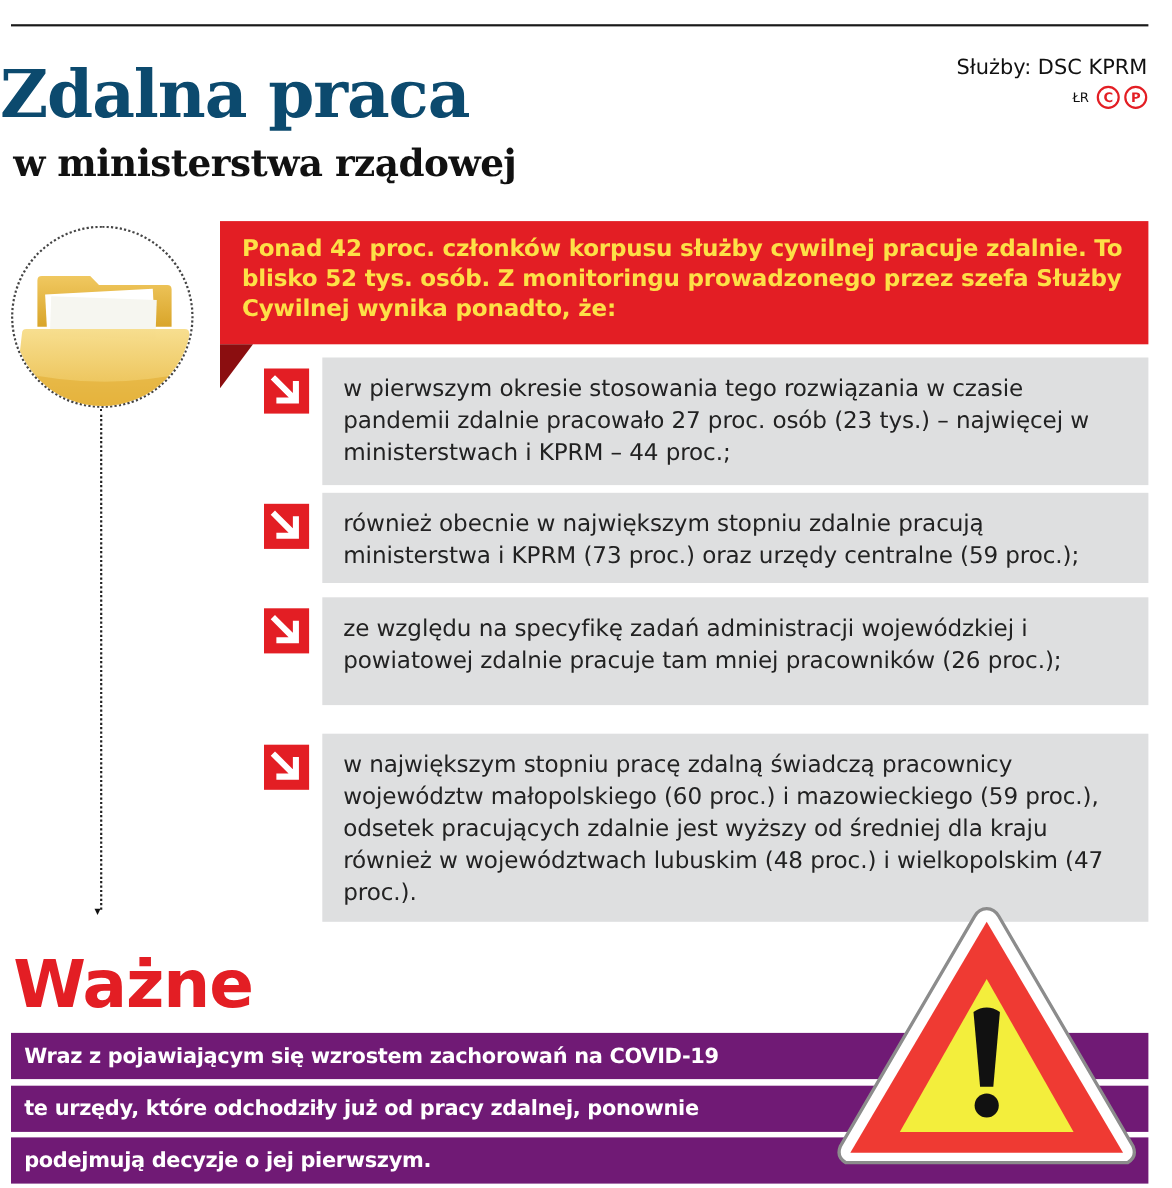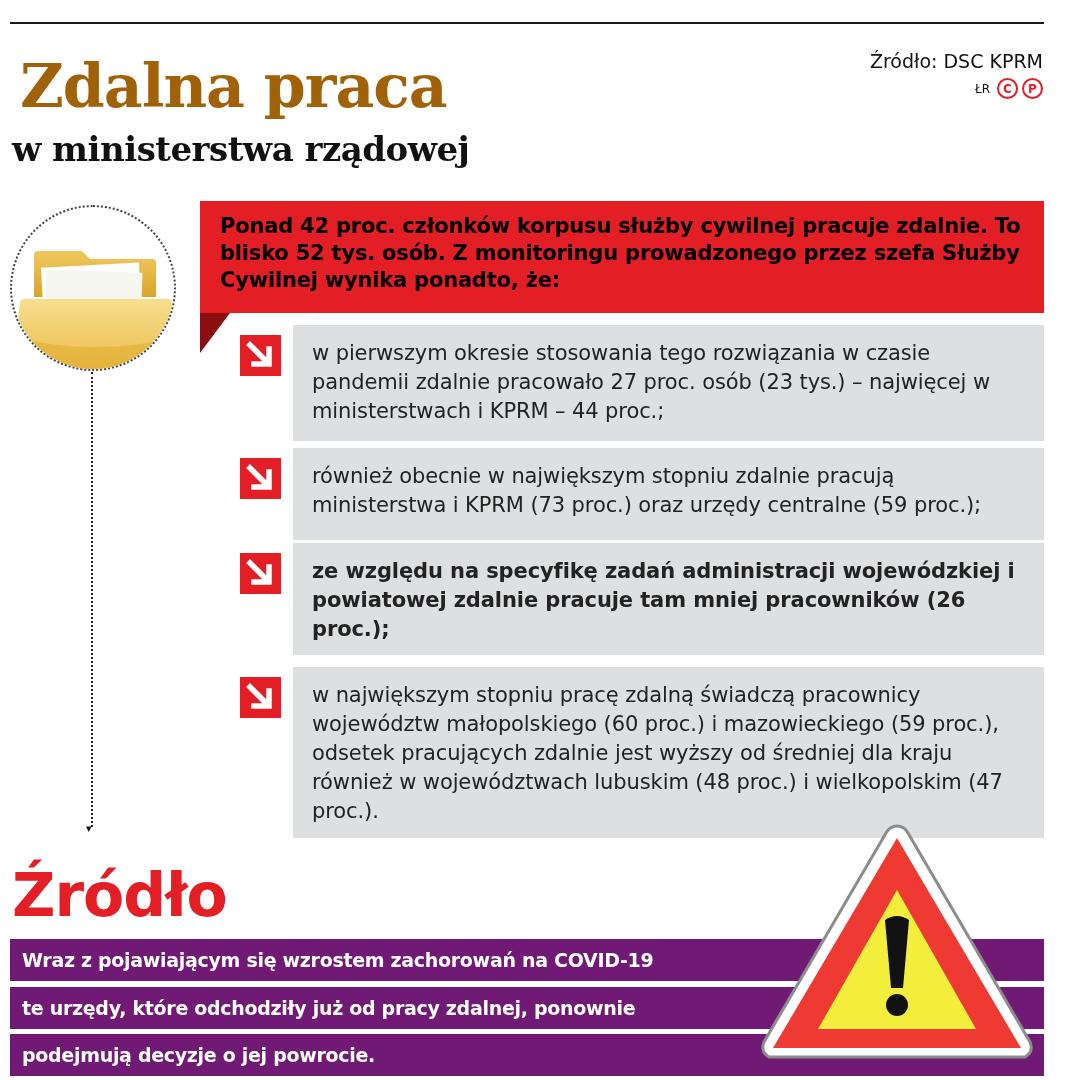--- a/index.html
+++ b/index.html
@@ -1,66 +1,66 @@
 <!DOCTYPE html>
 <html><head>
   <meta charset="utf-8">
   <style>
     * { box-sizing: border-box; margin: 0; padding: 0; }
     html, body { width: 1065px; height: 1080px; background: #ffffff; overflow: hidden; }
     body { position: relative; font-family: "DejaVu Sans", sans-serif; color: #1a1a1a; }
 
     .top-rule { position: absolute; left: 10px; top: 22px; width: 1034px; height: 2px; background: #1a1a1a; }
 
-    .title { position: absolute; left: 20px; top: 50px; font-family: "DejaVu Serif", serif; font-size: 60px; line-height: 72px; color: #a16207; letter-spacing: -1px; }
+    .title { position: absolute; left: 0; top: 50px; font-family: "DejaVu Serif", serif; font-size: 60px; line-height: 72px; color: #0c4a6e; letter-spacing: -1px; }
     .subtitle { position: absolute; left: 12px; top: 128px; font-family: "DejaVu Serif", serif; font-size: 34px; line-height: 42px; color: #111; letter-spacing: -0.5px; }
 
     .source { position: absolute; right: 22px; top: 50px; font-size: 19px; color: #111; text-align: right; }
     .credits { position: absolute; right: 22px; top: 78px; display: flex; align-items: center; gap: 4px; }
     .credits .initials { font-size: 12px; color: #111; margin-right: 3px; }
     .credits .badge { width: 21px; height: 21px; border: 2.5px solid #e31e24; border-radius: 50%; color: #e31e24; font-size: 12px; font-weight: bold; display: flex; align-items: center; justify-content: center; }
 
     
     .folder-circle { position: absolute; left: 10px; top: 205px; width: 166px; height: 166px; border: 2px dotted #444; border-radius: 50%; overflow: hidden; }
     .folder-circle svg { position: absolute; left: 0; top: 0; }
     .timeline { position: absolute; left: 91px; top: 372px; width: 2px; height: 455px; border-left: 2px dotted #222; }
     .timeline-arrow { position: absolute; left: 86px; top: 822px; font-size: 11px; color: #111; }
 
     
     .intro { position: absolute; left: 200px; top: 201px; width: 844px; height: 112px; background: #e31e24; padding: 12px 20px 0 20px; }
-    .intro p { color: #000000; font-weight: bold; font-size: 21px; line-height: 27px; letter-spacing: -0.2px; }
+    .intro p { color: #fde047; font-weight: bold; font-size: 21px; line-height: 27px; letter-spacing: -0.2px; }
     .intro-fold { position: absolute; left: 200px; top: 313px; width: 0; height: 0; border-top: 40px solid #8b0e10; border-left: 30px solid transparent; transform: scaleX(-1); }
 
     .bullet { position: absolute; left: 240px; width: 804px; }
     .bullet .icon { position: absolute; left: 0; top: 10px; width: 41px; height: 41px; background: #e31e24; }
     .bullet .box { position: absolute; left: 53px; top: 0; right: 0; background: #dedfe0; padding: 14px 16px 0 19px; }
     .bullet .box p { font-size: 21px; line-height: 29px; color: #222; letter-spacing: -0.1px; }
 
     .b1 { top: 325px; height: 112px; } .b1 .box { height: 116px; }
-    .b2 { top: 448px; height: 82px; } .b2 .box { height: 92px; }
-    .b3 { top: 543px; height: 112px; } .b3 .box { height: 112px; font-weight: bold; }
+    .b2 { top: 448px; height: 82px; } .b2 .box { height: 82px; }
+    .b3 { top: 543px; height: 112px; } .b3 .box { height: 98px; }
     .b4 { top: 667px; height: 171px; } .b4 .box { height: 171px; }
 
     .important-title { position: absolute; left: 12px; top: 858px; font-size: 60px; font-weight: bold; color: #e31e24; line-height: 74px; letter-spacing: -1px; }
 
     .strip { position: absolute; left: 10px; width: 1034px; height: 42px; background: #701a75; padding-left: 12px; }
     .strip span { color: #fff; font-weight: bold; font-size: 19px; line-height: 42px; letter-spacing: -0.3px; }
     .s1 { top: 939px; } .s2 { top: 987px; } .s3 { top: 1034px; }
 
     .warning { position: absolute; left: 757px; top: 820px; }
   </style>
 </head>
 <body>
 
 <div class="top-rule"></div>
 
 <h1 class="title">Zdalna praca</h1>
 <h2 class="subtitle">w ministerstwa rządowej</h2>
 
-<div class="source">Źródło: DSC KPRM</div>
+<div class="source">Służby: DSC KPRM</div>
 <div class="credits">
   <span class="initials">ŁR</span>
   <span class="badge">C</span>
   <span class="badge">P</span>
 </div>
 
 <div class="folder-circle">
   <svg width="166" height="166" viewBox="0 0 166 166">
     <defs>
       <linearGradient id="fg" x1="0" y1="0" x2="0" y2="1">
@@ -124,25 +124,25 @@
   <div class="icon">
     <svg width="41" height="41" viewBox="0 0 41 41">
         <path d="M10 10 L27 27 M29 14 L29 29 L14 29" stroke="#fff" stroke-width="5.5" fill="none" stroke-linecap="square"></path>
       </svg>
   </div>
   <div class="box">
       <p>w największym stopniu pracę zdalną świadczą pracownicy województw małopolskiego (60 proc.) i mazowieckiego (59 proc.), odsetek pracujących zdalnie jest wyższy od średniej dla kraju również w województwach lubuskim (48 proc.) i wielkopolskim (47 proc.).</p>
     </div>
 </div>
 
-<div class="important-title">Źródło</div>
+<div class="important-title">Ważne</div>
 
 <div class="strip s1"><span>Wraz z pojawiającym się wzrostem zachorowań na COVID-19</span></div>
 <div class="strip s2"><span>te urzędy, które odchodziły już od pracy zdalnej, ponownie</span></div>
-<div class="strip s3"><span>podejmują decyzje o jej powrocie.</span></div>
+<div class="strip s3"><span>podejmują decyzje o jej pierwszym.</span></div>
 
 <div class="warning">
   <svg width="280" height="245" viewBox="0 0 280 245">
     <path d="M140 6 Q147 6 151 13 L273 222 Q277 232 268 237 L12 237 Q3 232 7 222 L129 13 Q133 6 140 6 Z" fill="#ffffff" stroke="#8c8c8c" stroke-width="3"></path>
     <path d="M140 18 L264 228 L16 228 Z" fill="#ef3a33"></path>
     <path d="M140 70 L219 209 L61 209 Z" fill="#f3ee3c"></path>
     <path d="M128 100 Q140 92 152 100 L146 168 L134 168 Z" fill="#111"></path>
     <ellipse cx="140" cy="185" rx="11" ry="11" fill="#111"></ellipse>
   </svg>
 </div>

